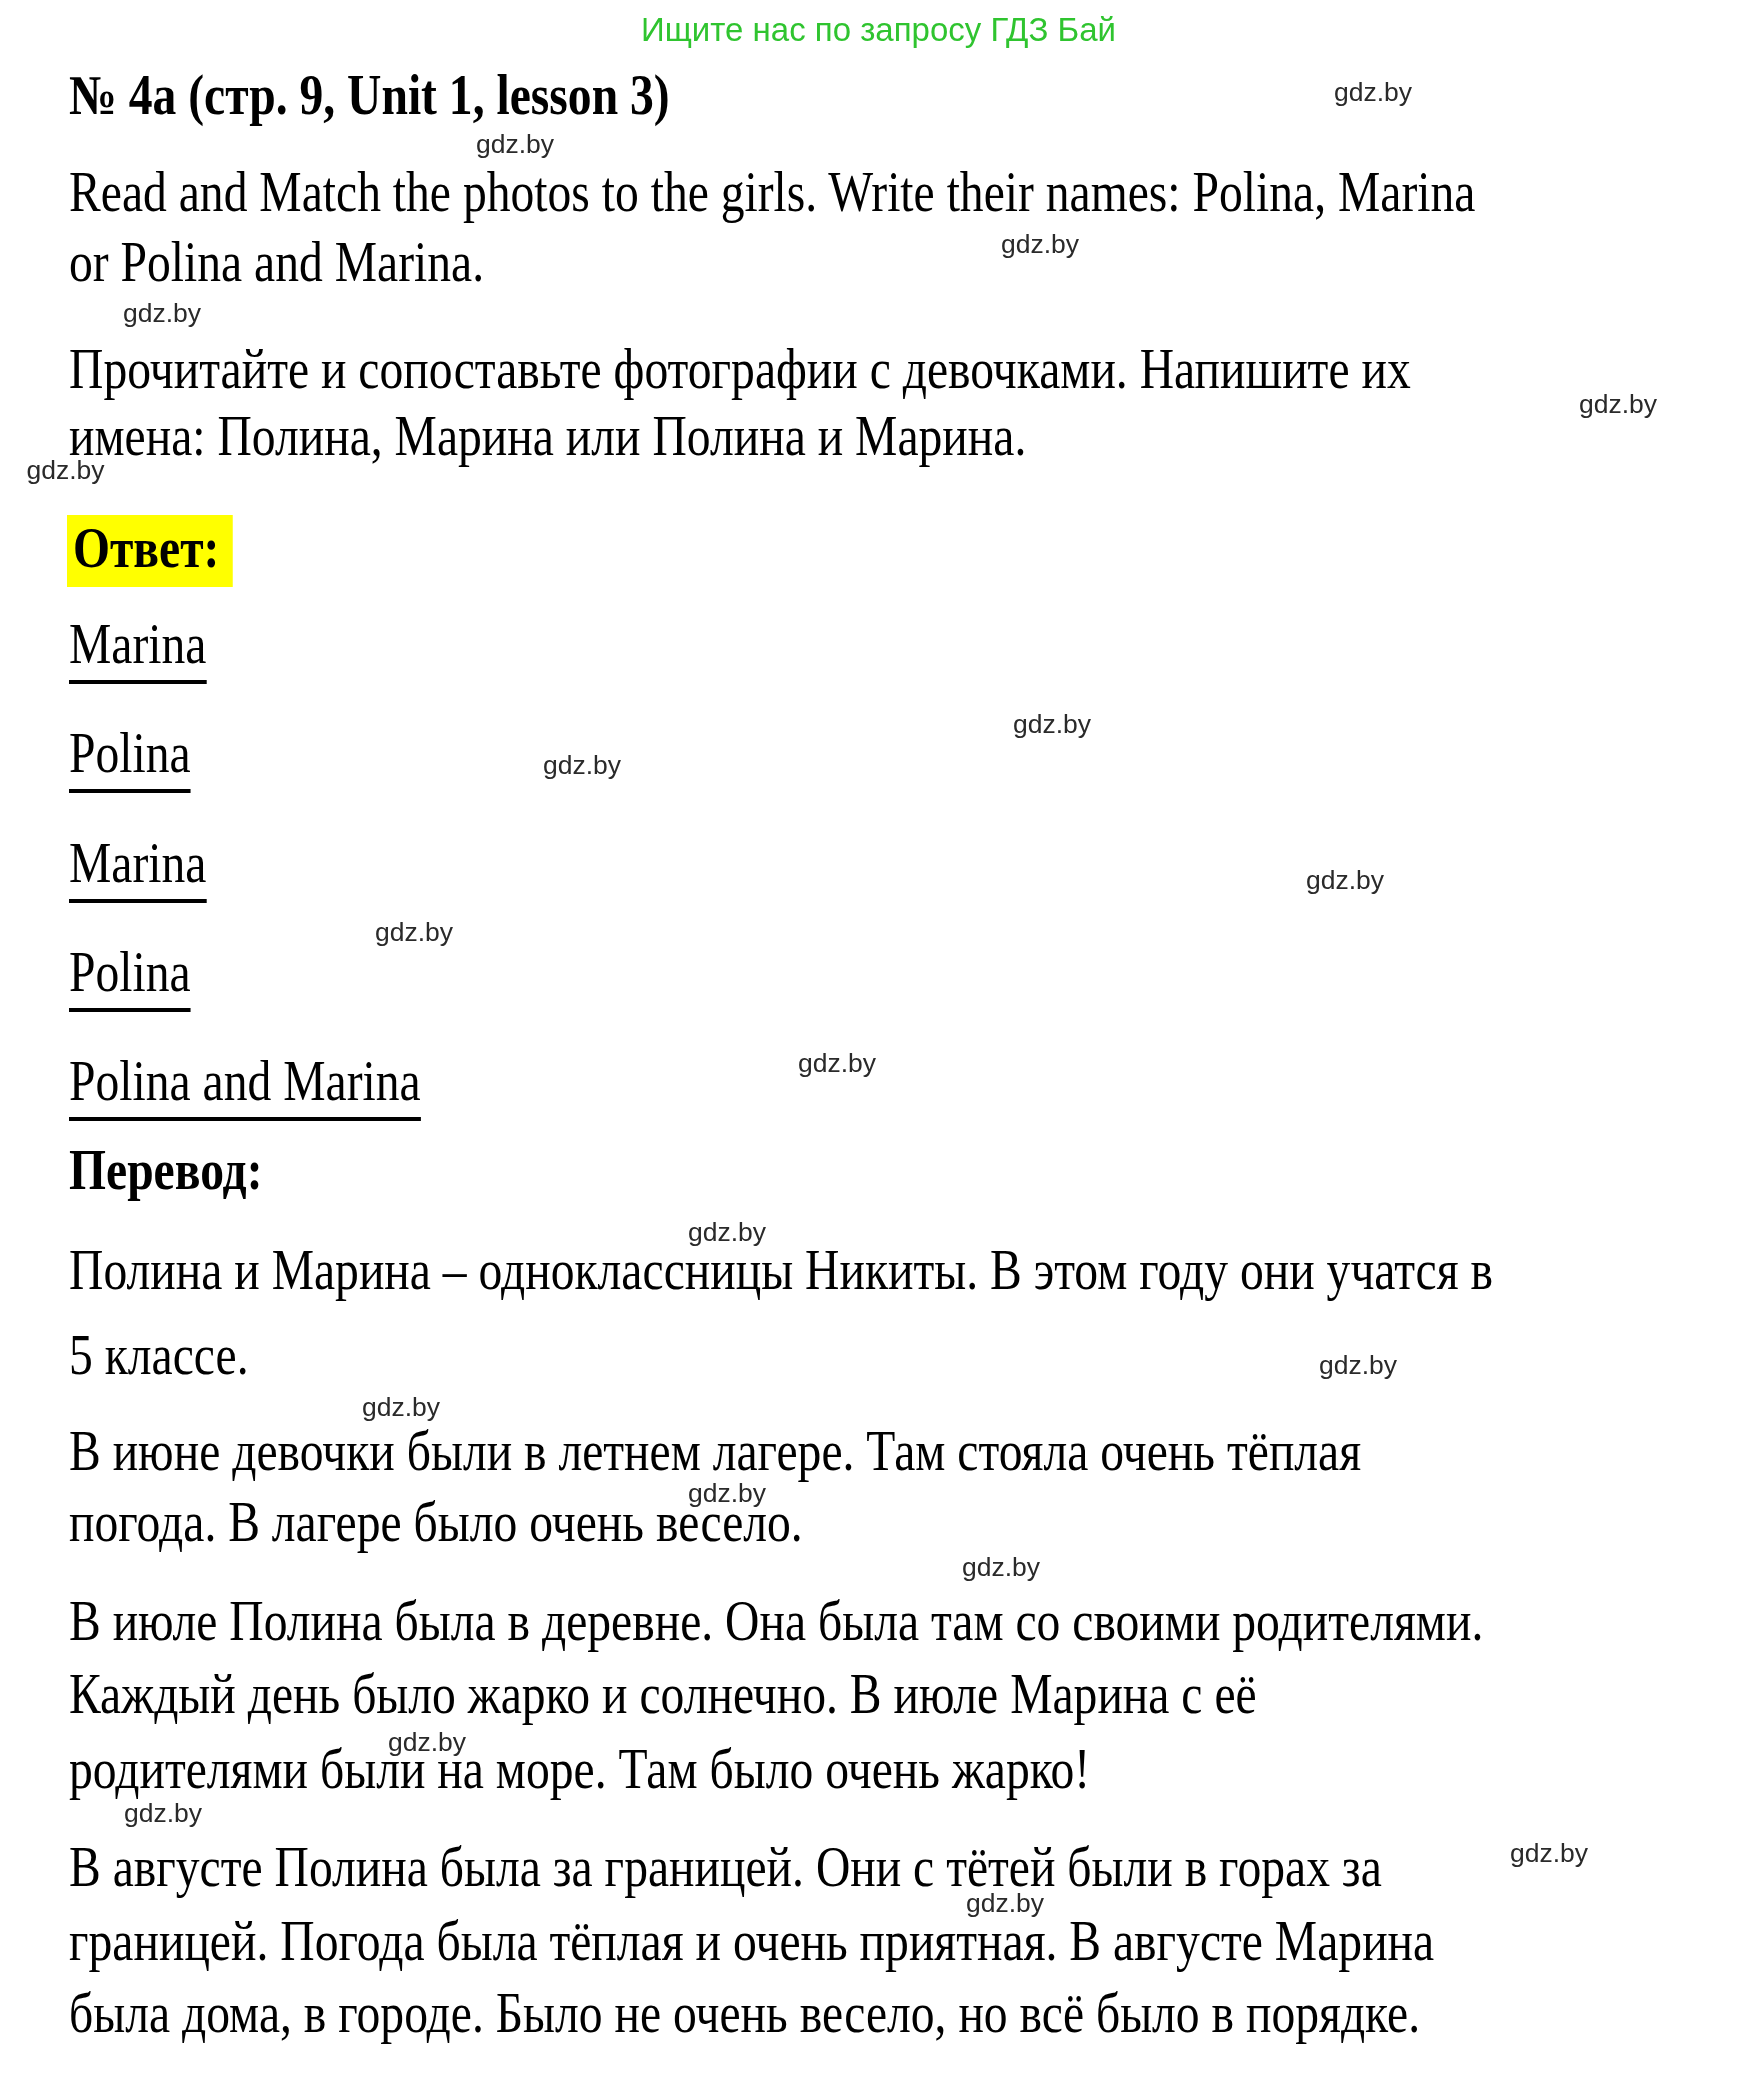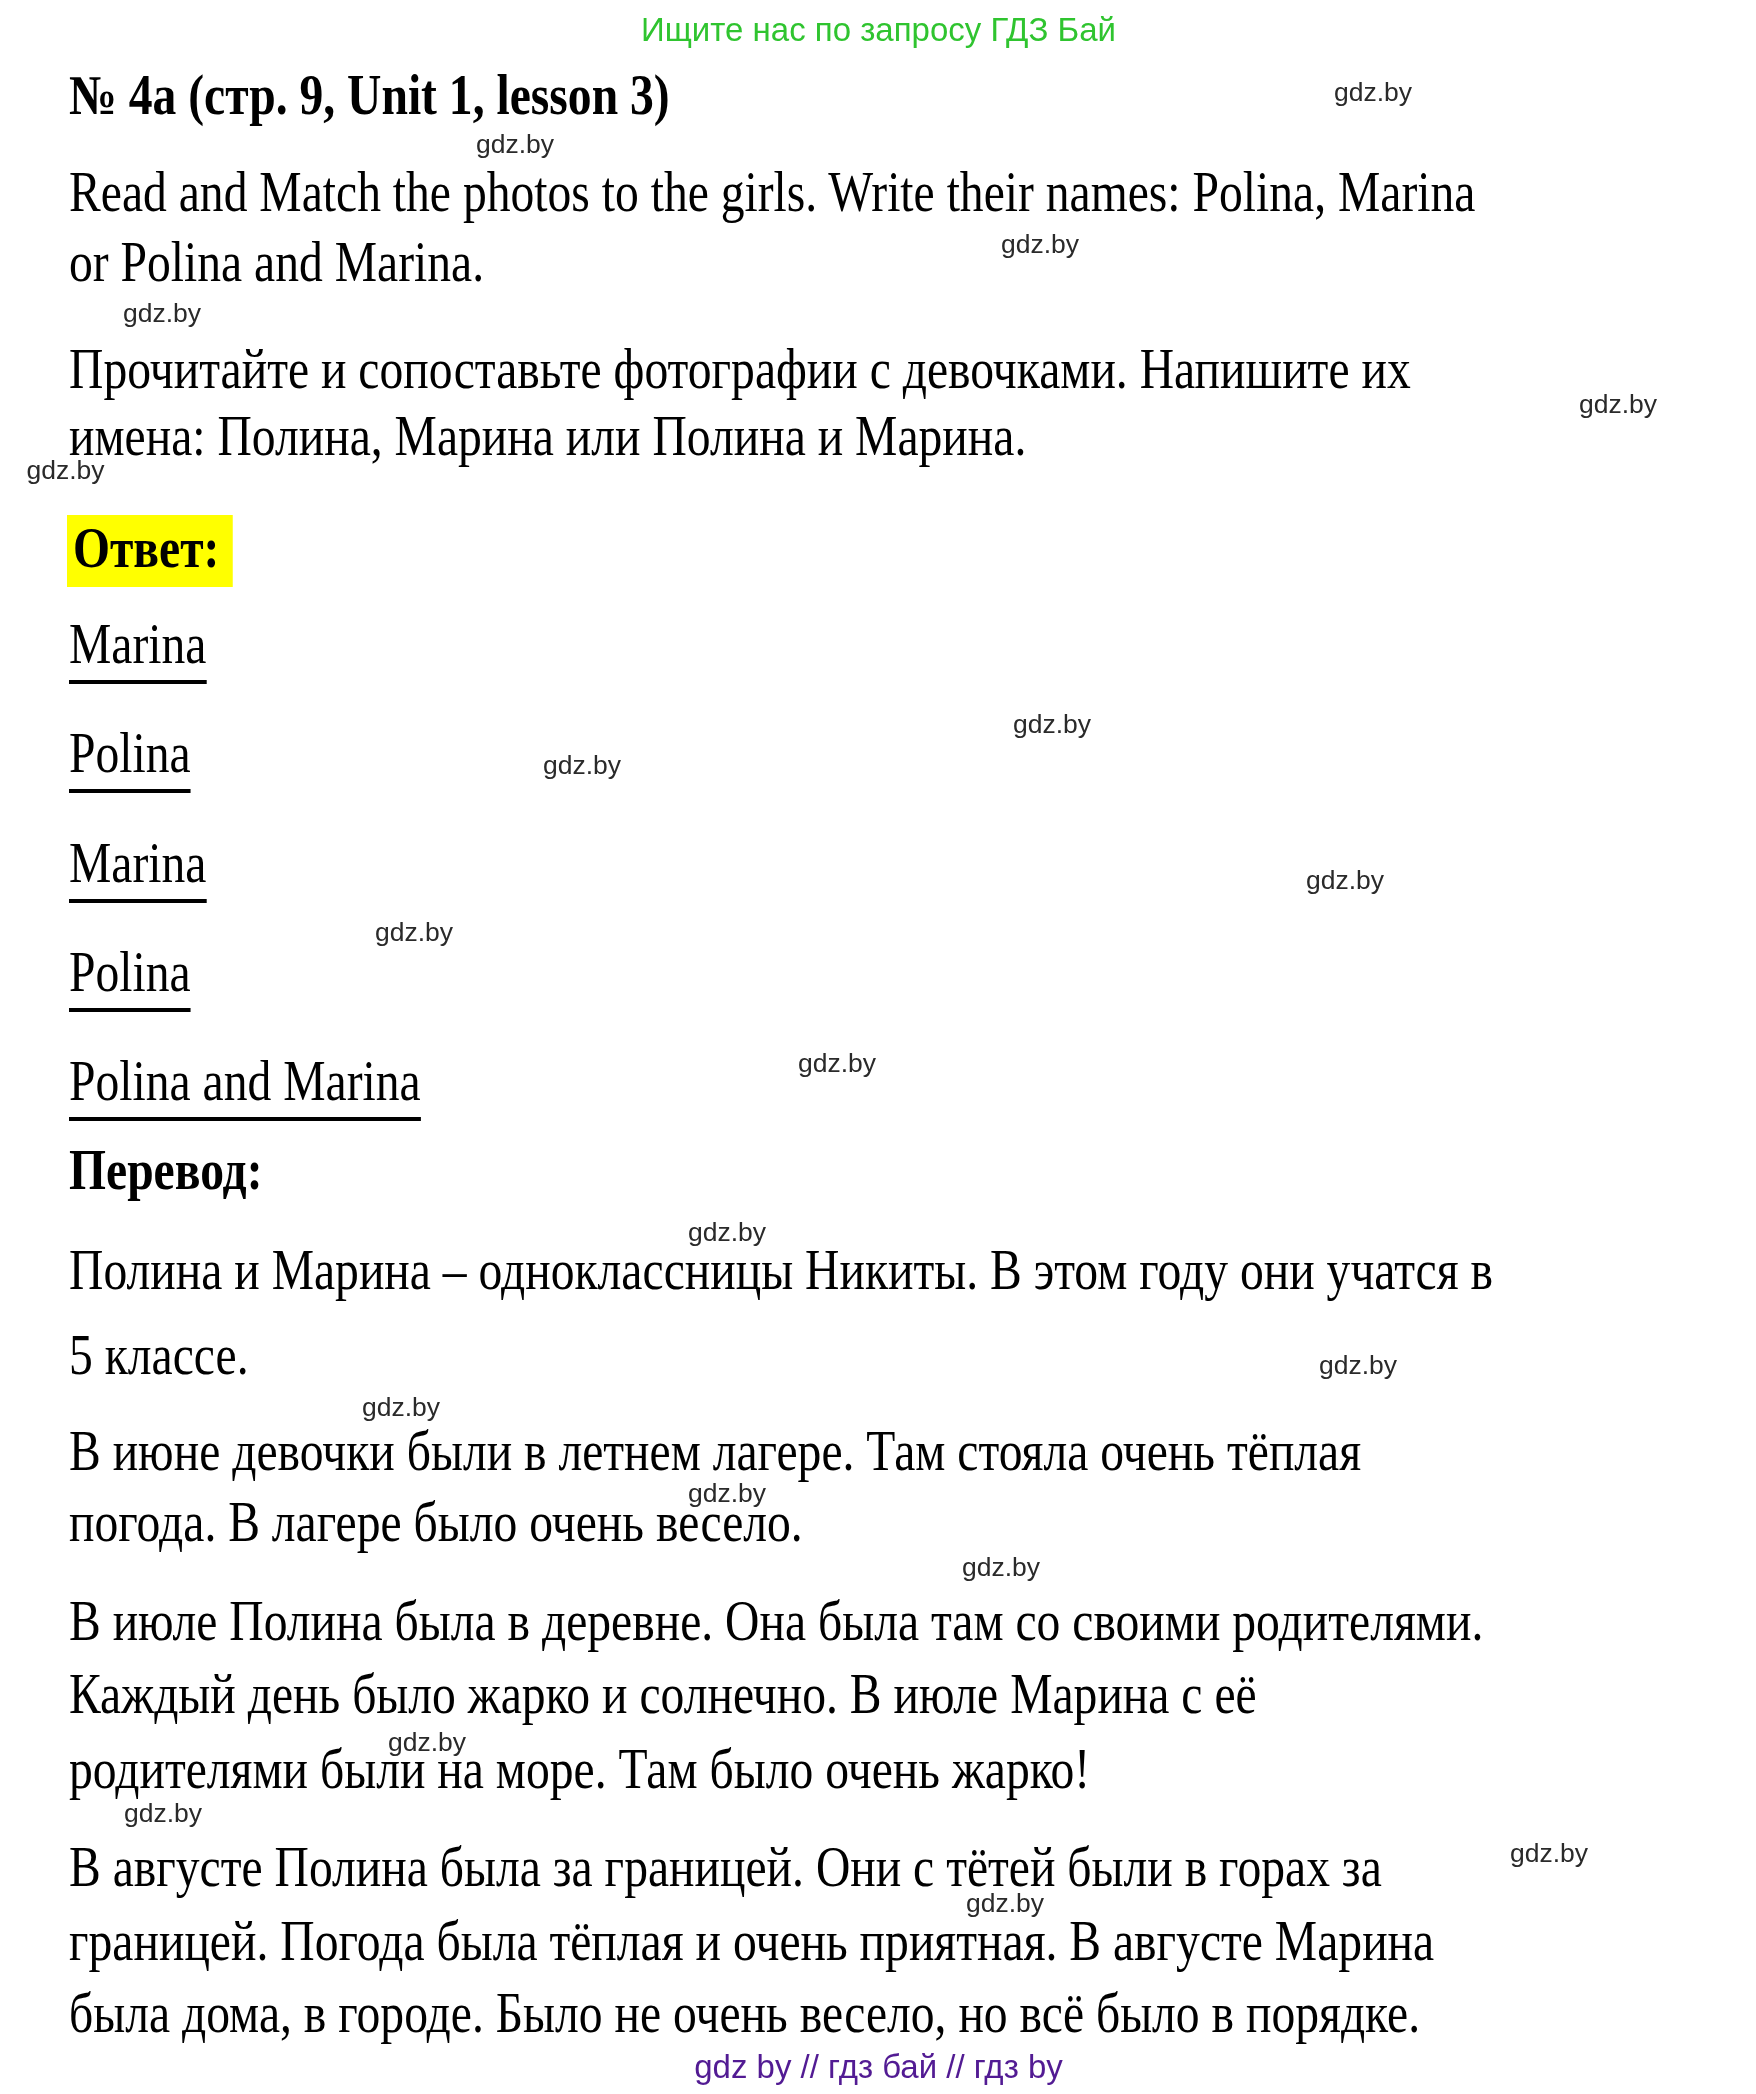--- a/index.html
+++ b/index.html
@@ -128,16 +128,15 @@
   <span class="wm" style="left:688px;  top:1219px;">gdz.by</span>
   <span class="wm" style="left:1319px; top:1352px;">gdz.by</span>
   <span class="wm" style="left:362px;  top:1394px;">gdz.by</span>
   <span class="wm" style="left:688px;  top:1480px;">gdz.by</span>
   <span class="wm" style="left:962px; top:1554px;">gdz.by</span>
   <span class="wm" style="left:388px;  top:1729px;">gdz.by</span>
   <span class="wm" style="left:124px;  top:1800px;">gdz.by</span>
   <span class="wm" style="left:1510px; top:1840px;">gdz.by</span>
   <span class="wm" style="left:966px; top:1890px;">gdz.by</span>
 
-  <div class="footer">gdz by // гдз бай // гдз by</div>
 
 </div>
 
 
 </body></html>

